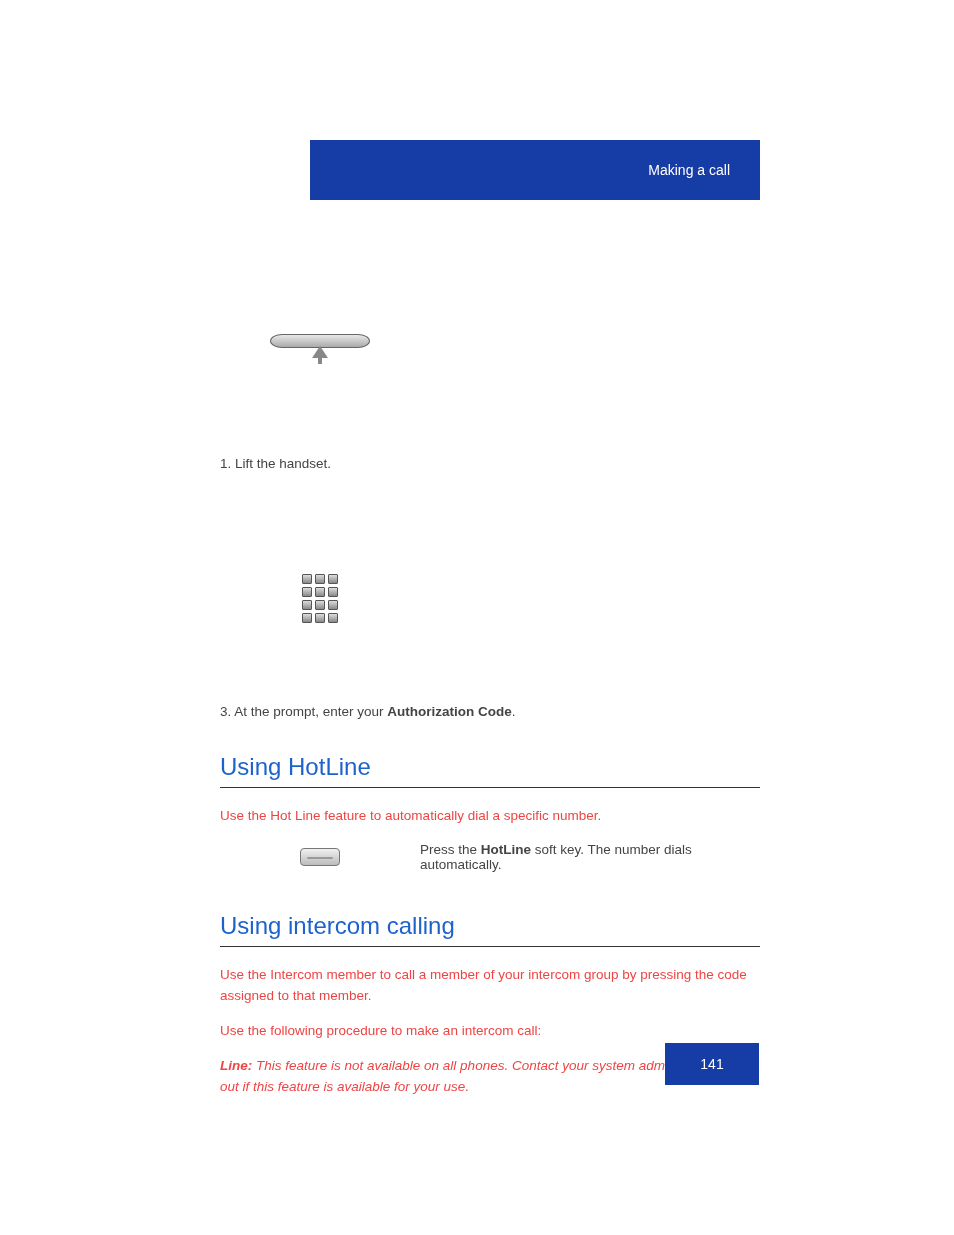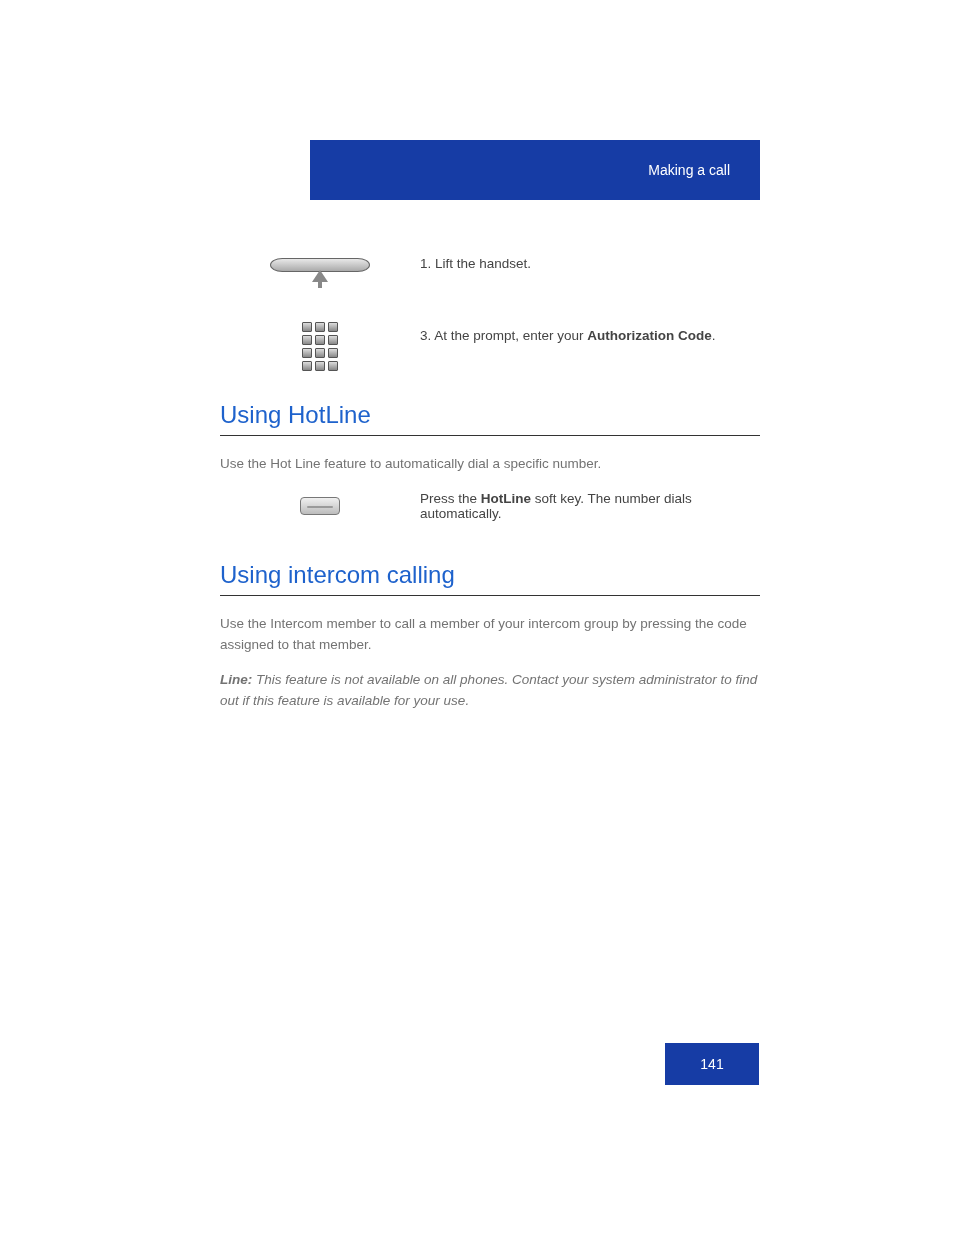--- a/index.html
+++ b/index.html
@@ -38,20 +38,21 @@
   .content {
     position: absolute;
     top: 250px;
     left: 220px;
     width: 540px;
   }
   .step-row {
     display: flex;
     align-items: flex-start;
     margin-bottom: 24px;
+    flex-direction: column;
   }
   .step-icon {
     width: 200px;
     flex: 0 0 200px;
     display: flex;
     justify-content: center;
     align-items: center;
     min-height: 48px;
   }
   .step-text {
@@ -68,21 +69,21 @@
     color: #1e62cc;
     font-size: 24px;
     font-weight: 400;
     border-bottom: 1px solid #333;
     padding-bottom: 6px;
     margin: 30px 0 18px 0;
   }
   .body-text {
     font-size: 13.5px;
     line-height: 1.55;
-    color: #737373;
+    color: #ef4444;
     margin-bottom: 14px;
   }
   .hotline-action {
     display: flex;
     align-items: center;
     margin: 16px 0 40px 0;
   }
   .hotline-icon-wrap {
     width: 200px;
     flex: 0 0 200px;
@@ -241,20 +242,23 @@
         <div class="line-key"></div>
       </div>
       <div class="hotline-text">
         <span>Press the </span><strong>HotLine</strong><span> soft key.</span><span> The number dials automatically.</span>
       </div>
     </div>
 
     <div class="section-title">Using intercom calling</div>
     <div class="body-text">Use the Intercom member to call a member of your intercom group by pressing the code assigned to that member.</div>
     <div class="body-text">
+      <span>Use the following procedure to make an intercom call:</span>
+    </div>
+    <div class="body-text">
       <em><strong>Line:</strong></em><em> This feature is not available on all phones. Contact your system administrator to find out if this feature is available for your use.</em>
     </div>
 
   </div>
 
   <div class="page-number-box">
     <span>141</span>
   </div>
 
 </div>

